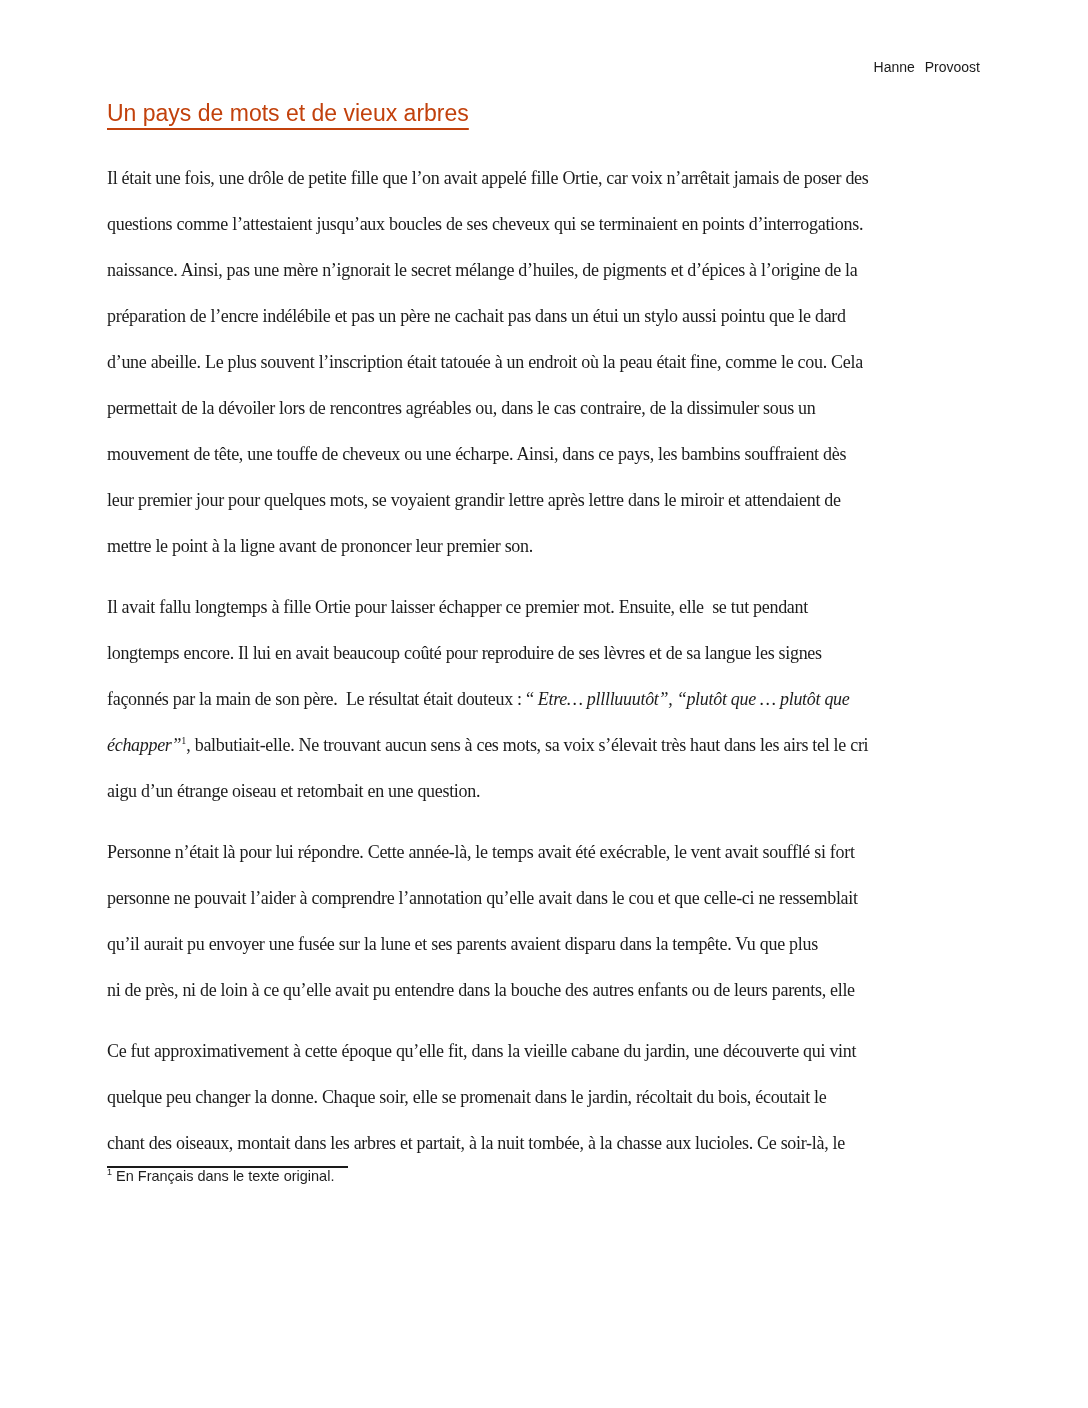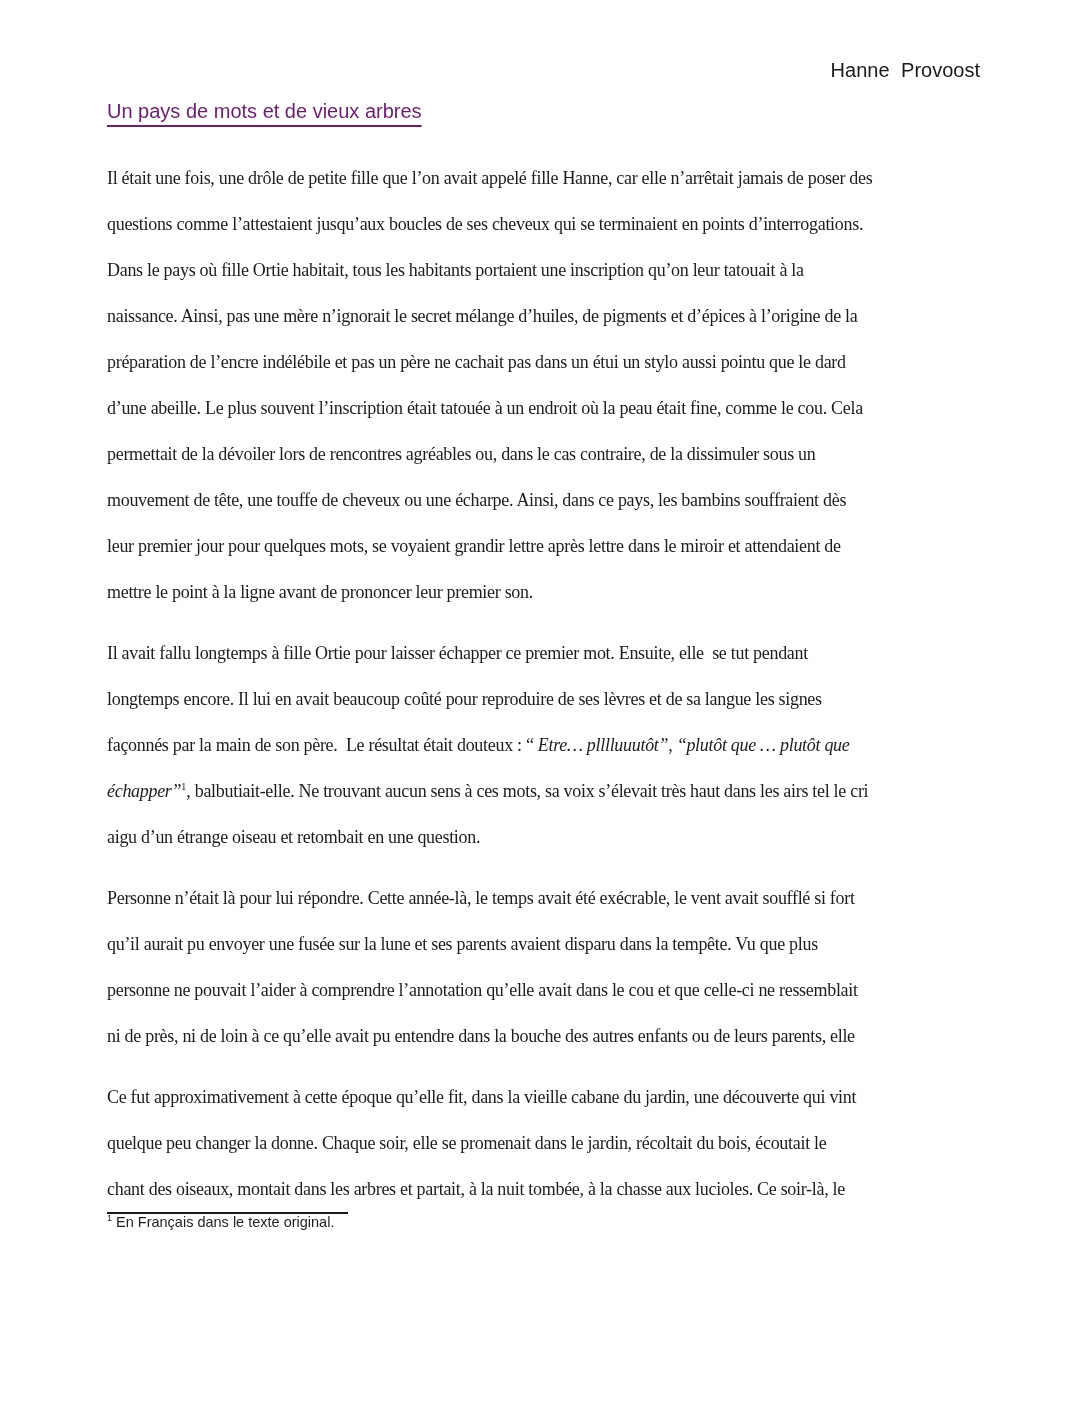--- a/index.html
+++ b/index.html
@@ -12,32 +12,32 @@
   .page {
     position: absolute; inset: 0;
     font-family: "Liberation Serif", serif;
     color: #1c1c1c;
     background: #ffffff;
   }
   .author {
     position: absolute;
     top: 59px; right: 108px;
     font-family: "Liberation Sans", sans-serif;
-    font-size: 20px;
+    font-size: 14px;
     color: #1a1a1a;
     word-spacing: 6px;
   }
   .title {
     position: absolute;
     top: 100px; left: 107px;
     margin: 0;
     font-family: "Liberation Sans", sans-serif;
-    font-size: 20px;
+    font-size: 23px;
     font-weight: 400;
-    color: #701a75;
+    color: #c2410c;
     text-decoration: underline;
     text-decoration-thickness: 2px;
     text-underline-offset: 7px;
   }
   .body-text {
     position: absolute;
     top: 155px; left: 107px;
     width: 873px;
     font-size: 18px;
     letter-spacing: -0.3px;
@@ -79,42 +79,41 @@
 
 <div class="page">
 
   <div class="author">Hanne Provoost</div>
 
   <h1 class="title">Un pays de mots et de vieux arbres</h1>
 
   <div class="body-text" id="doc-body">
 
   <div class="para">
-        <div class="line"><span>Il était une fois, une drôle de petite fille que l’on avait appelé fille Hanne, car elle n’arrêtait jamais de poser des</span></div>
+        <div class="line"><span>Il était une fois, une drôle de petite fille que l’on avait appelé fille Ortie, car voix n’arrêtait jamais de poser des</span></div>
         <div class="line"><span>questions comme l’attestaient jusqu’aux boucles de ses cheveux qui se terminaient en points d’interrogations.</span></div>
-        <div class="line"><span>Dans le pays où fille Ortie habitait, tous les habitants portaient une inscription qu’on leur tatouait à la</span></div>
         <div class="line"><span>naissance. Ainsi, pas une mère n’ignorait le secret mélange d’huiles, de pigments et d’épices à l’origine de la</span></div>
         <div class="line"><span>préparation de l’encre indélébile et pas un père ne cachait pas dans un étui un stylo aussi pointu que le dard</span></div>
         <div class="line"><span>d’une abeille. Le plus souvent l’inscription était tatouée à un endroit où la peau était fine, comme le cou. Cela</span></div>
         <div class="line"><span>permettait de la dévoiler lors de rencontres agréables ou, dans le cas contraire, de la dissimuler sous un</span></div>
         <div class="line"><span>mouvement de tête, une touffe de cheveux ou une écharpe. Ainsi, dans ce pays, les bambins souffraient dès</span></div>
         <div class="line"><span>leur premier jour pour quelques mots, se voyaient grandir lettre après lettre dans le miroir et attendaient de</span></div>
         <div class="line"><span>mettre le point à la ligne avant de prononcer leur premier son.</span></div>
       </div>
       <div class="para">
         <div class="line"><span>Il avait fallu longtemps à fille Ortie pour laisser échapper ce premier mot. Ensuite, elle  se tut pendant</span></div>
         <div class="line"><span>longtemps encore. Il lui en avait beaucoup coûté pour reproduire de ses lèvres et de sa langue les signes</span></div>
         <div class="line"><span>façonnés par la main de son père.  Le résultat était douteux : “ </span><span class="italic">Etre… plllluuutôt”, “plutôt que … plutôt que</span></div>
         <div class="line"><span class="italic">échapper”</span><span class="superscript">1</span><span>, balbutiait-elle. Ne trouvant aucun sens à ces mots, sa voix s’élevait très haut dans les airs tel le cri</span></div>
         <div class="line"><span>aigu d’un étrange oiseau et retombait en une question.</span></div>
       </div>
       <div class="para">
         <div class="line"><span>Personne n’était là pour lui répondre. Cette année-là, le temps avait été exécrable, le vent avait soufflé si fort</span></div>
+        <div class="line"><span>personne ne pouvait l’aider à comprendre l’annotation qu’elle avait dans le cou et que celle-ci ne ressemblait</span></div>
         <div class="line"><span>qu’il aurait pu envoyer une fusée sur la lune et ses parents avaient disparu dans la tempête. Vu que plus</span></div>
-        <div class="line"><span>personne ne pouvait l’aider à comprendre l’annotation qu’elle avait dans le cou et que celle-ci ne ressemblait</span></div>
         <div class="line"><span>ni de près, ni de loin à ce qu’elle avait pu entendre dans la bouche des autres enfants ou de leurs parents, elle</span></div>
       </div>
       <div class="para">
         <div class="line"><span>Ce fut approximativement à cette époque qu’elle fit, dans la vieille cabane du jardin, une découverte qui vint</span></div>
         <div class="line"><span>quelque peu changer la donne. Chaque soir, elle se promenait dans le jardin, récoltait du bois, écoutait le</span></div>
         <div class="line"><span>chant des oiseaux, montait dans les arbres et partait, à la nuit tombée, à la chasse aux lucioles. Ce soir-là, le</span></div>
       </div>
       <div class="sep"></div>
       <div class="footnote"><span class="fn-marker">1</span><span>En Français dans le texte original.</span></div>
     </div>

